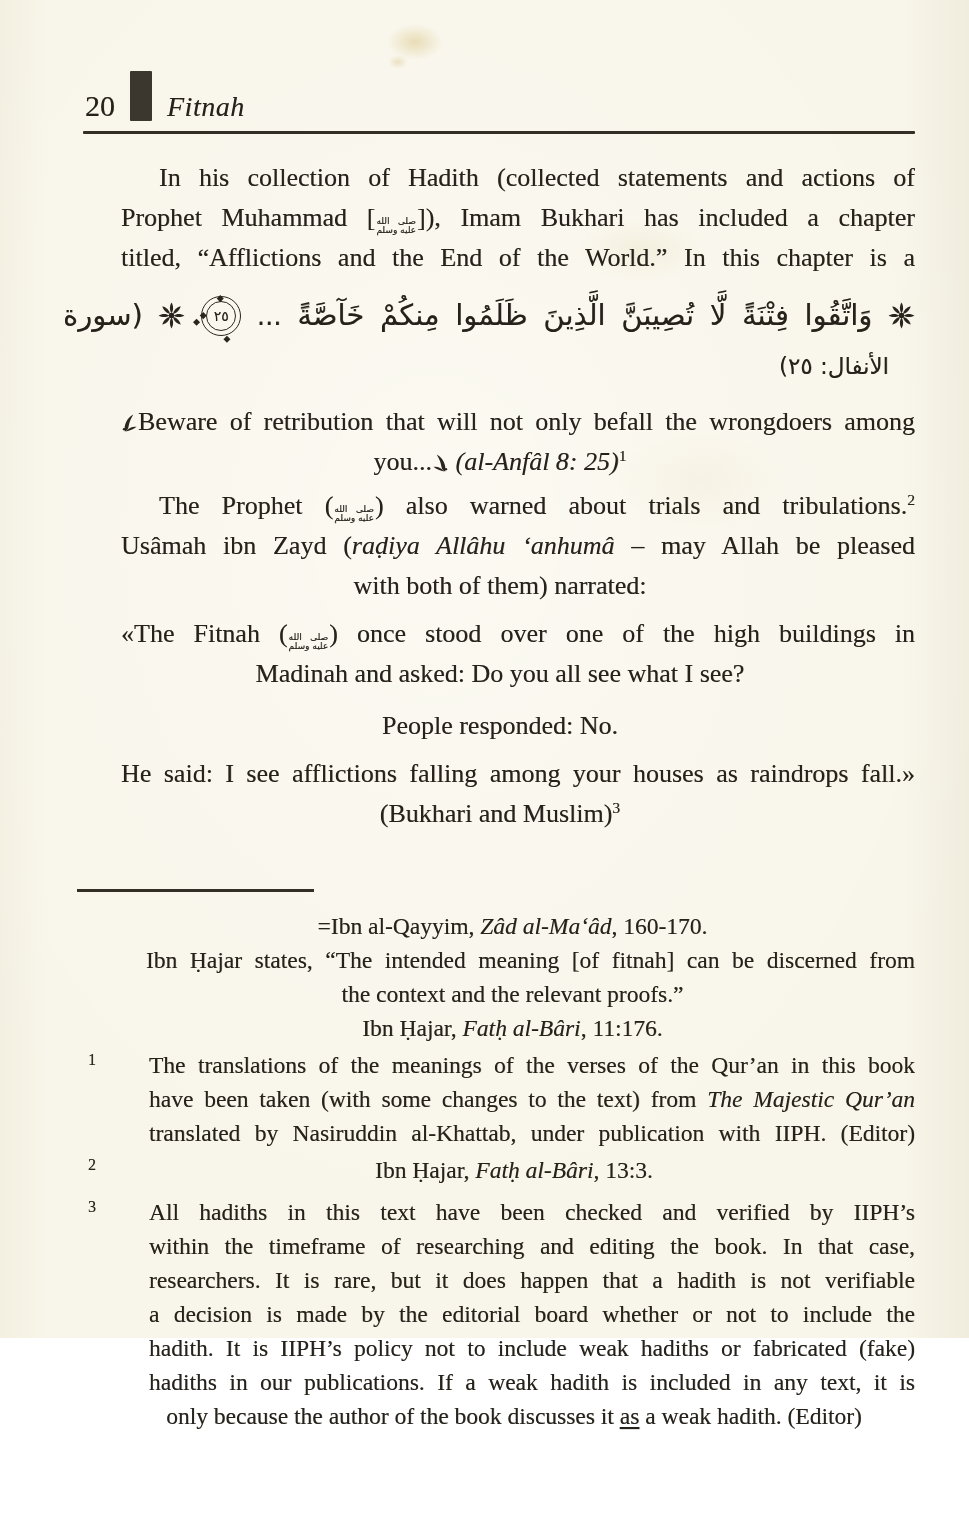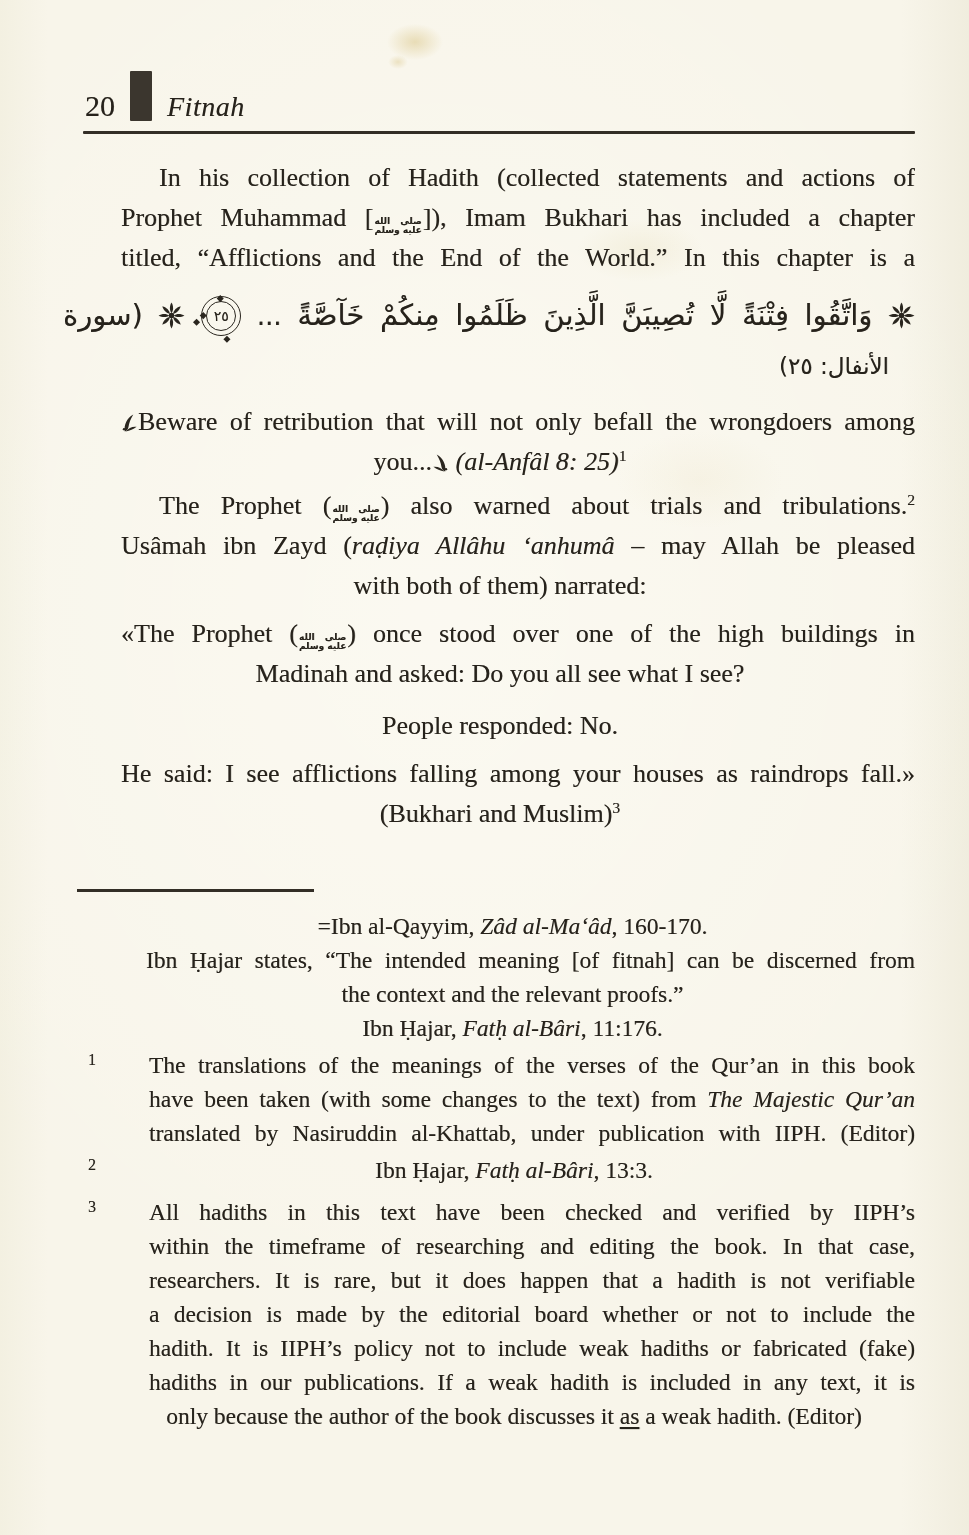--- a/index.html
+++ b/index.html
@@ -1,21 +1,21 @@
 <!DOCTYPE html>
 <html><head>
 <meta charset="utf-8">
 <style>
   html, body { margin: 0; padding: 0; }
   body {
     width: 969px; height: 1535px; overflow: hidden;
     font-family: "Liberation Serif", "DejaVu Serif", serif;
   }
   .page {
-    position: relative; width: 969px; height: 1535px;
+    position: relative; width: 969px; height: 1338px;
     background:
       radial-gradient(ellipse 40px 26px at 415px 42px, rgba(205,178,95,0.38), rgba(205,178,95,0) 70%),
       radial-gradient(ellipse 14px 10px at 398px 62px, rgba(205,178,95,0.30), rgba(205,178,95,0) 70%),
       radial-gradient(ellipse 90px 45px at 640px 250px, rgba(214,198,138,0.16), rgba(214,198,138,0) 70%),
       radial-gradient(ellipse 120px 70px at 700px 480px, rgba(214,198,138,0.10), rgba(214,198,138,0) 70%),
       radial-gradient(ellipse 700px 900px at 45% 40%, rgba(255,255,250,0.45), rgba(255,255,250,0) 85%),
       linear-gradient(90deg, #f3f0e1 0%, #f8f5ea 5%, #f8f5ea 93%, #f0edde 100%),
       #f7f4e8;
     color: #26221b;
   }
@@ -36,21 +36,21 @@
   .blk { font-size: 26px; }
   .ln  { height: 40px; line-height: 40px; overflow: visible; white-space: nowrap; text-align: center; }
   .ln.j { white-space: normal; text-align: justify; text-align-last: justify; overflow: hidden; margin-left: 36px; }
   .ln.ind { text-indent: 38px; }
   sup { font-size: 0.60em; line-height: 0; vertical-align: 9px; }
   i { font-style: italic; }
   u { text-underline-offset: 3px; }
   
   .saw { display: inline-block; direction: rtl; font-family: "DejaVu Sans", sans-serif;
          font-size: 9px; line-height: 1.05; text-align: center; vertical-align: -7px;
-         margin: 0 1px; letter-spacing: 0; text-indent: 0; white-space: nowrap; font-weight: bold; }
+         margin: 0 1px; letter-spacing: 0; text-indent: 0; white-space: nowrap; }
   .saw span { display: block; }
   
   .orn-sm { display: inline-block; width: 17px; height: 20px; vertical-align: -3px; }
   .orn-sm svg { width: 100%; height: 100%; }
   .orn-sm.flip svg { transform: scaleX(-1); }
   .orn-slot { display: inline-block; width: 27px; height: 27px; vertical-align: -4px; }
   .orn-slot svg { width: 100%; height: 100%; }
   
   .verse { margin-left: -22px; width: 852px; font-family: "DejaVu Sans", sans-serif; }
   .verse-l1 { direction: rtl; text-align: justify; text-align-last: justify;
@@ -159,21 +159,21 @@
   </svg></span><span> </span><i>(al-Anfâl 8: 25)</i><sup>1</sup></div>
       </div>
 
     <div class="blk p2">
         <div class="ln j ind"><span>The Prophet (</span><span class="saw"><span>صلى الله</span><span>عليه وسلم</span></span><span>) also warned about trials and tribulations.</span><sup>2</sup></div>
         <div class="ln j"><span>Usâmah ibn Zayd (</span><i>raḍiya Allâhu ‘anhumâ</i><span> – may Allah be pleased</span></div>
         <div class="ln"><span>with both of them) narrated:</span></div>
       </div>
 
     <div class="blk hadith">
-        <div class="ln j"><span>«The Prophet (</span><span class="saw"><span>صلى الله</span><span>عليه وسلم</span></span><span>) once stood over one of the high buildings in</span></div>
+        <div class="ln j"><span>«The Fitnah (</span><span class="saw"><span>صلى الله</span><span>عليه وسلم</span></span><span>) once stood over one of the high buildings in</span></div>
         <div class="ln"><span>Madinah and asked: Do you all see what I see?</span></div>
       </div>
 
     <div class="blk people">
         <div class="ln"><span>People responded: No.</span></div>
       </div>
 
     <div class="blk concl">
         <div class="ln j"><span>He said: I see afflictions falling among your houses as raindrops fall.»</span></div>
         <div class="ln"><span>(Bukhari and Muslim)</span><sup>3</sup></div>

